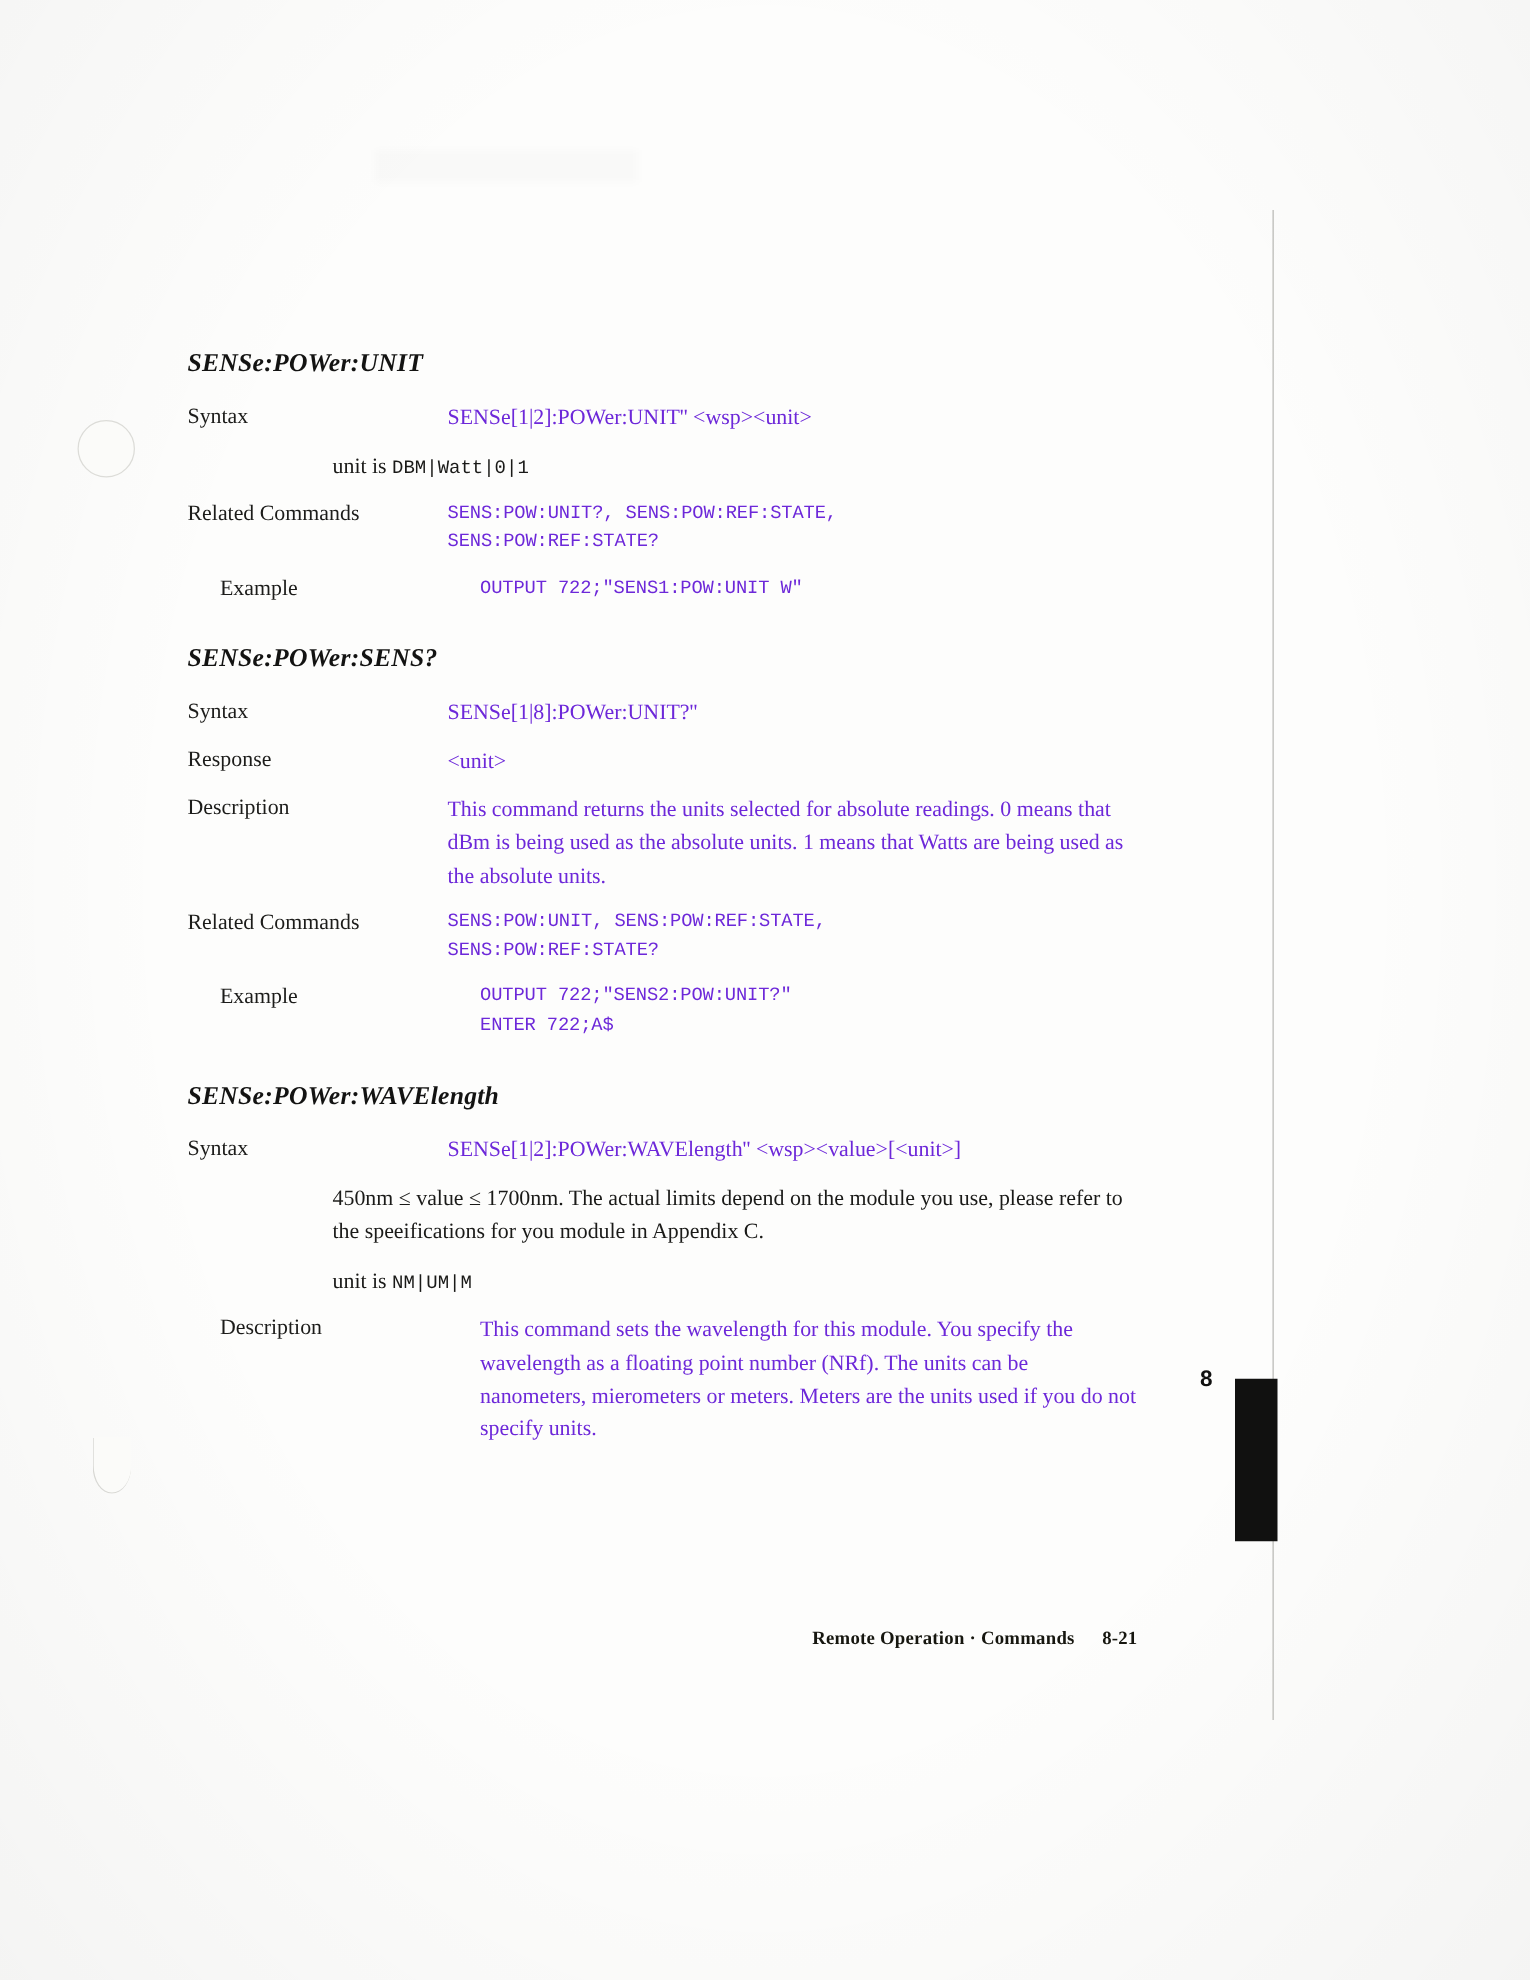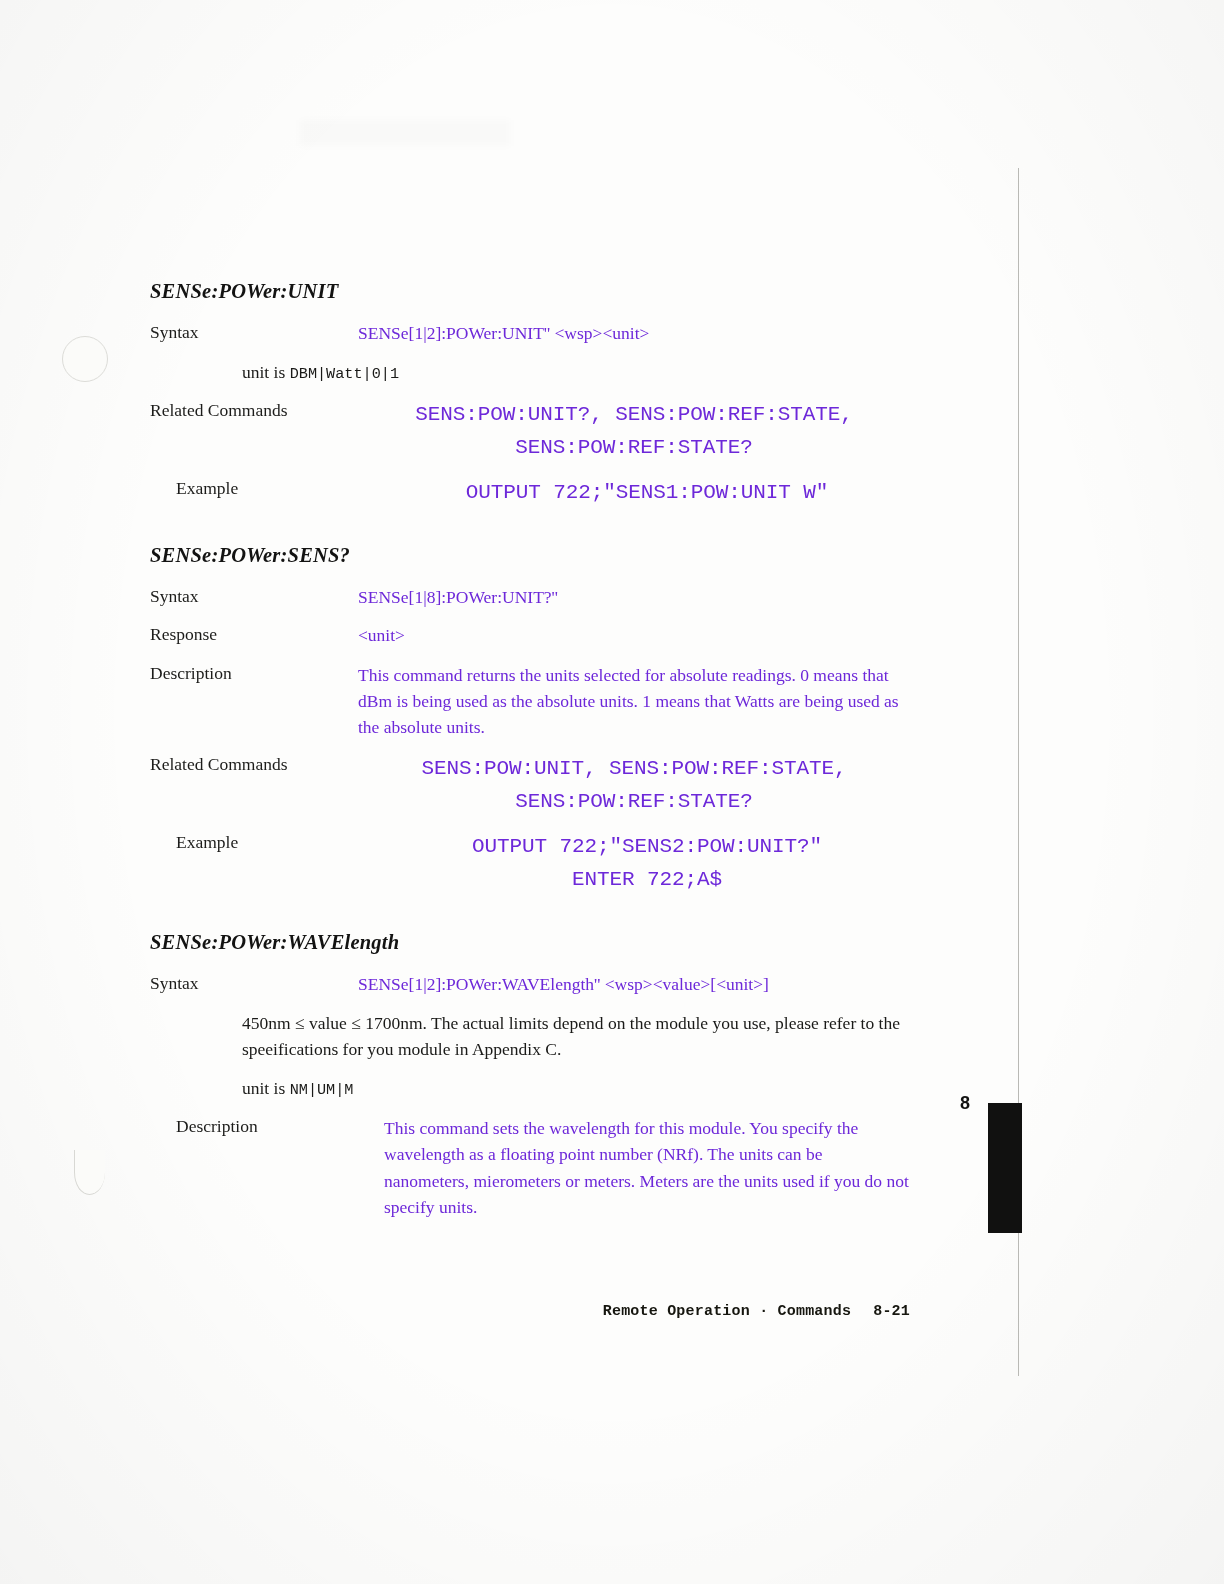--- a/index.html
+++ b/index.html
@@ -98,47 +98,46 @@
     color: #1c1c1a;
   }
   .value {
     flex: 1;
     font-size: 17.5px;
     line-height: 1.45;
     color: #6d28d9;
   }
   .value.mono {
     font-family: "Liberation Mono", monospace;
-    font-size: 21px;
+    font-size: 15px;
     line-height: 1.55;
     letter-spacing: -0.1px;
-    text-align: center;
   }
   .value.serif-body {
     line-height: 1.5;
   }
   .sub-row {
-    margin-left: 92px;
+    margin-left: 116px;
     font-size: 17.5px;
     line-height: 1.5;
     margin-bottom: 13px;
   }
   .mono-inline {
     font-family: "Liberation Mono", monospace;
     font-size: 15.2px;
   }
   .nowrap { white-space: pre-wrap; }
 
   .footer {
     position: absolute;
     left: 150px;
     top: 1303px;
     width: 760px;
     text-align: right;
-    font-family: Liberation Mono, monospace;
+    font-family: Liberation Serif, serif;
     font-weight: bold;
     font-size: 15px;
     color: #16160f;
     letter-spacing: 0.2px;
   }
   .footer .pageno { margin-left: 22px; }
 
   .smudge {
     position: absolute;
     left: 300px;

